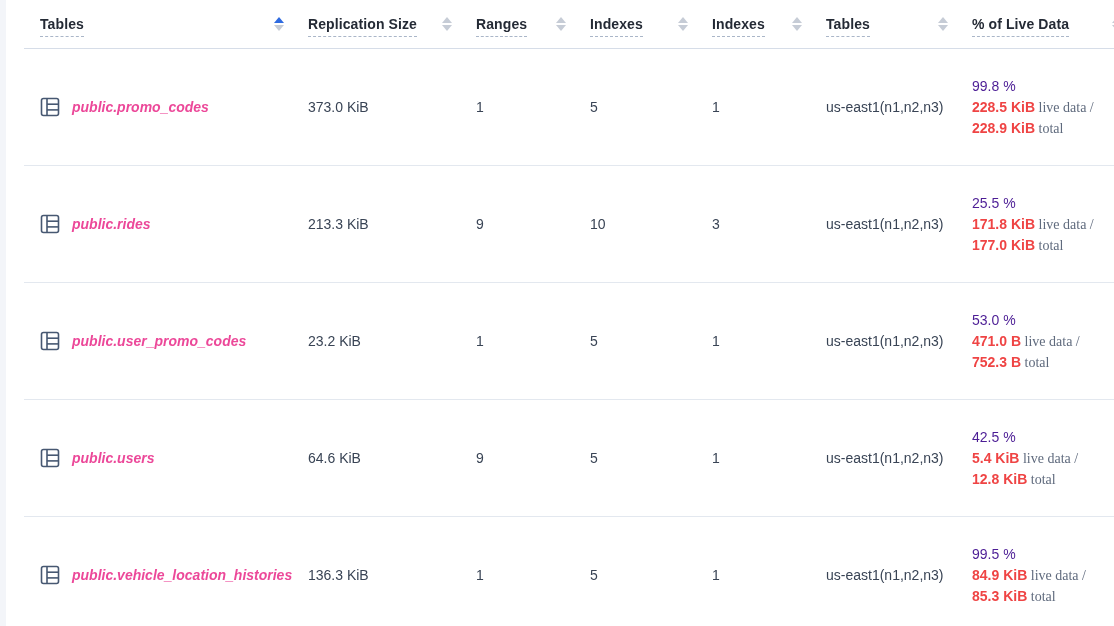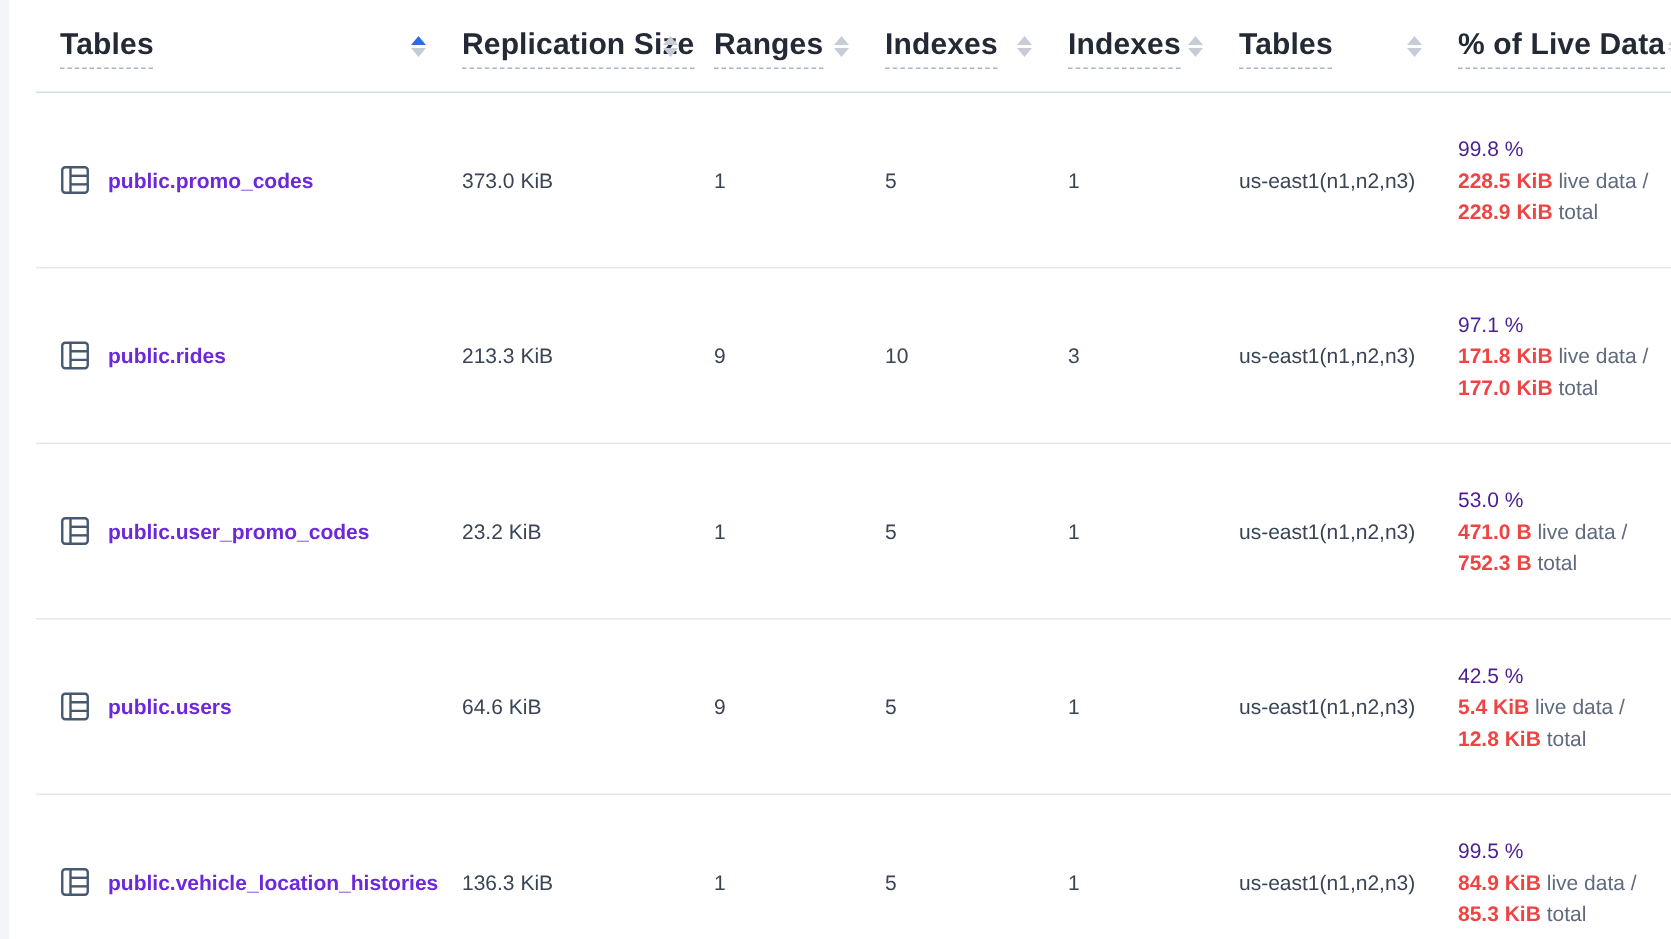--- a/index.html
+++ b/index.html
@@ -29,28 +29,28 @@
   }
   col.c1 { width: 268px; }
   col.c2 { width: 168px; }
   col.c3 { width: 114px; }
   col.c4 { width: 122px; }
   col.c5 { width: 114px; }
   col.c6 { width: 146px; }
   col.c7 { width: 174px; }
 
   thead th {
-    height: 61px;
+    height: 48px;
     text-align: left;
     vertical-align: middle;
     padding: 0 30px 0 16px;
     position: relative;
     border-bottom: 1px solid #d6dde8;
     cursor: pointer;
-    font-size: 20px;
+    font-size: 14px;
     font-weight: bold;
     color: #242a35;
     letter-spacing: 0.1px;
     white-space: nowrap;
   }
   .th-label {
     border-bottom: 1px dashed #aab6c8;
     padding-bottom: 4px;
   }
   .sort-icon {
@@ -82,31 +82,32 @@
   }
   .tbl-icon {
     width: 20px;
     height: 20px;
     flex: 0 0 auto;
     display: inline-block;
   }
   .tbl-icon svg { display: block; }
   .tbl-name {
     font-weight: bold;
-    color: #6d28d9;
+    color: #ec4899;
     font-size: 14px;
+    font-style: italic;
   }
   td.c-live {
     line-height: 21px;
     padding-top: 12px;
     padding-bottom: 12px;
   }
   .live-pct { color: #4c1d95; }
   .live-strong { font-weight: bold; color: #ef4444; }
-  .live-light { color: #5f6a7d; }
+  .live-light { color: #5f6a7d; font-family: Liberation Serif, serif; }
 </style>
 </head>
 <body>
 
 <div class="page-left-strip"></div>
 
 <div class="table-wrap">
   <table class="db-table">
     <colgroup>
       <col class="c1">
@@ -210,21 +211,21 @@
         </span>
         <span class="tbl-name">public.rides</span>
       </span>
     </td>
     <td>213.3 KiB</td>
     <td>9</td>
     <td>10</td>
     <td>3</td>
     <td>us-east1(n1,n2,n3)</td>
     <td class="c-live">
-      <div class="live-pct">97.1 %</div>
+      <div class="live-pct">25.5 %</div>
       <div class="live-line"><span class="live-strong">171.8 KiB</span><span class="live-light"> live data /</span></div>
       <div class="live-line"><span class="live-strong">177.0 KiB</span><span class="live-light"> total</span></div>
     </td>
   </tr>
 
   <tr>
     <td>
       <span class="name-wrap">
         <span class="tbl-icon">
           <svg width="20" height="20" viewBox="0 0 20 20" fill="none">

